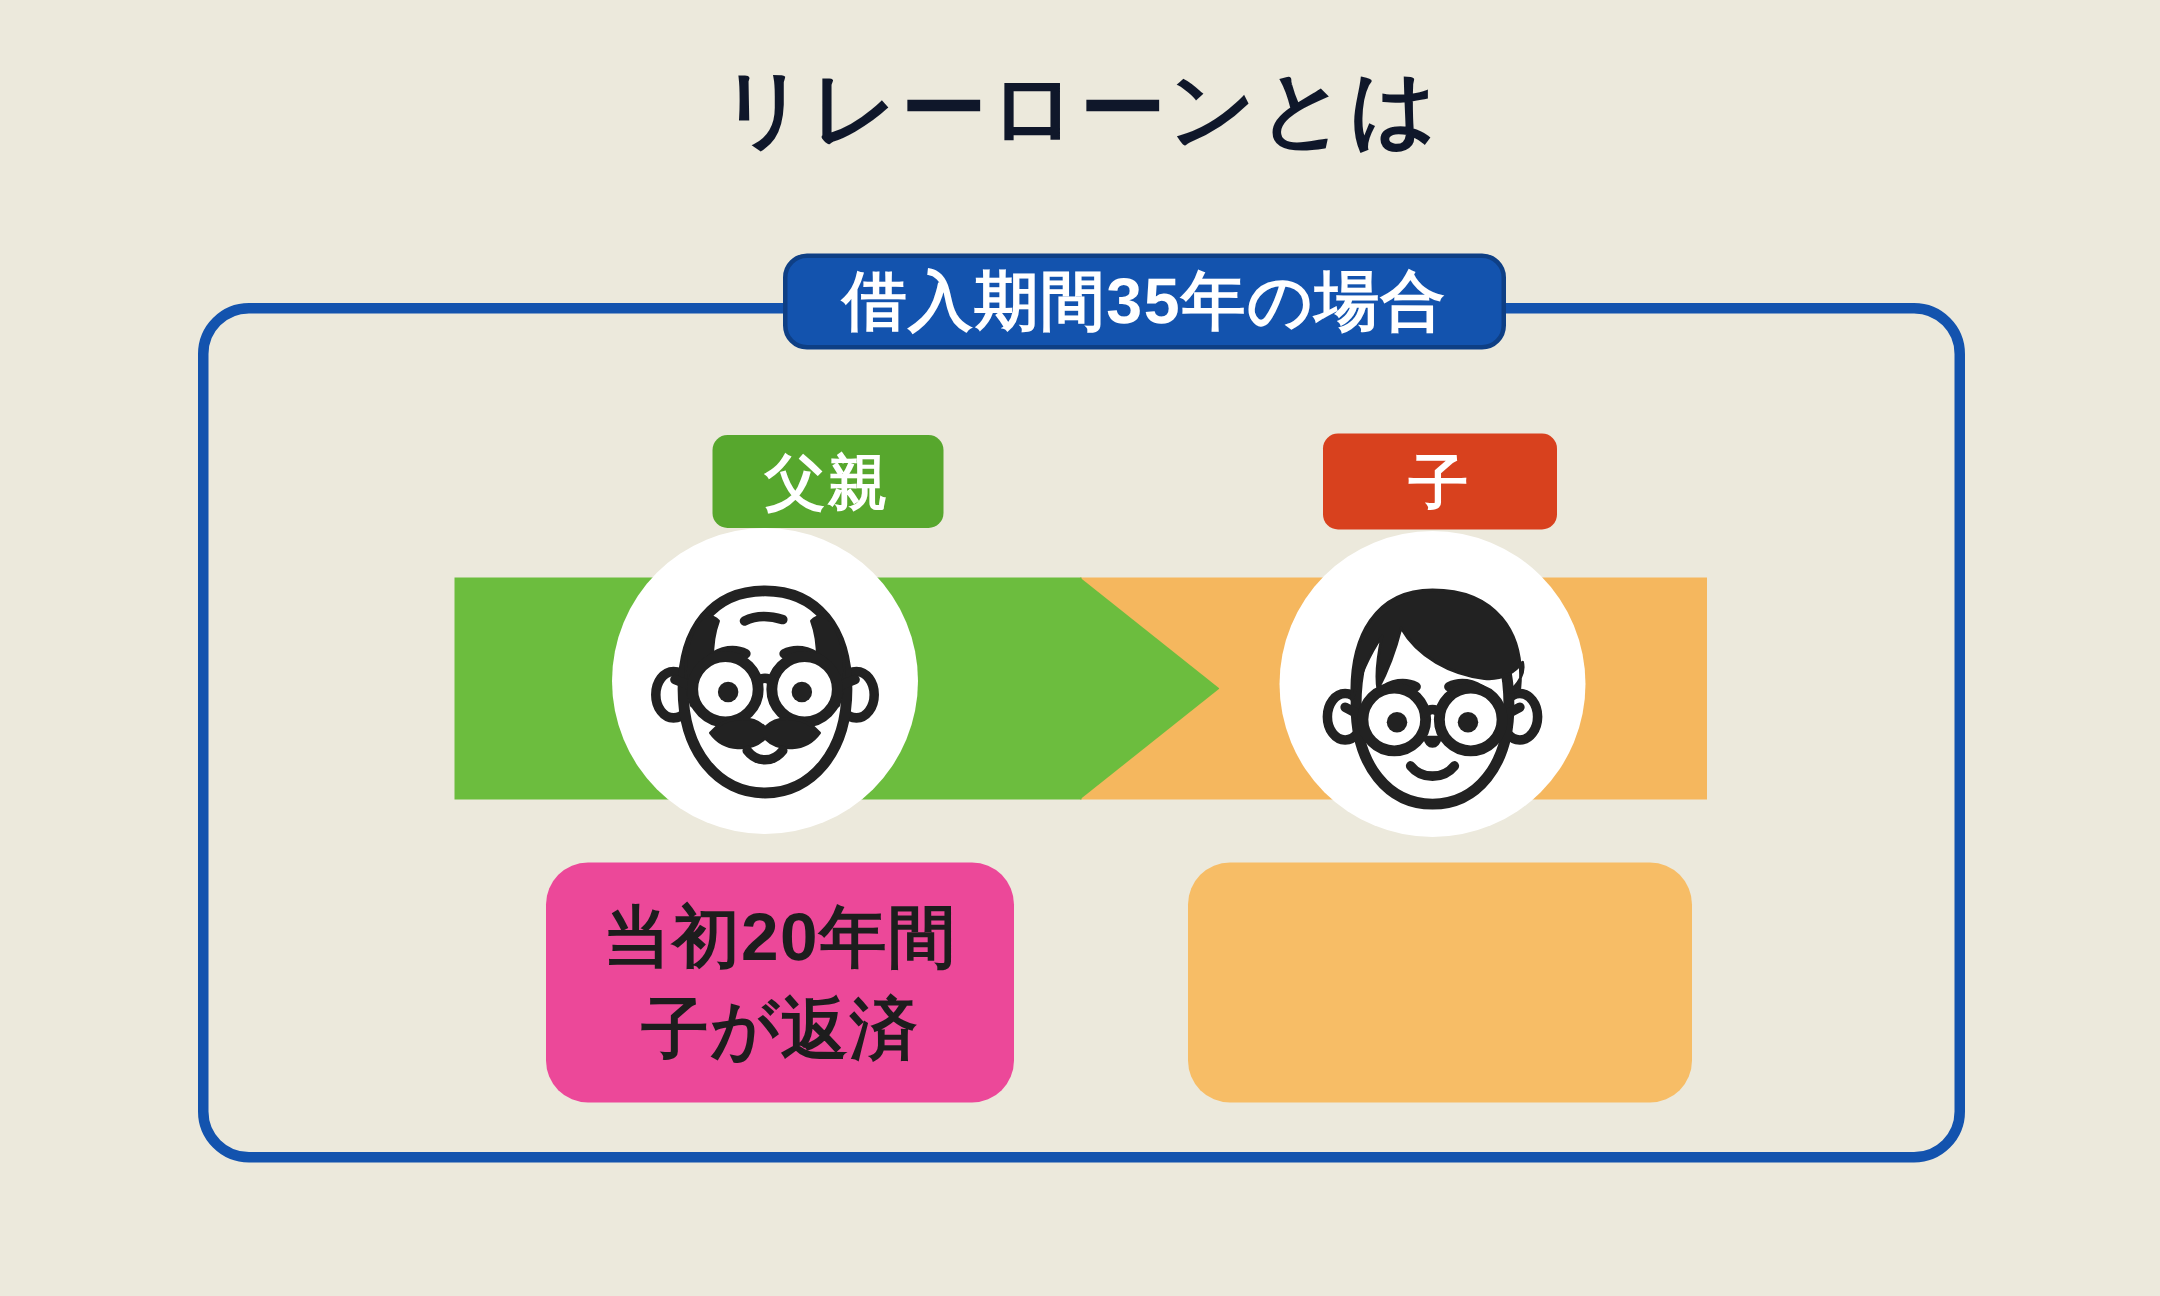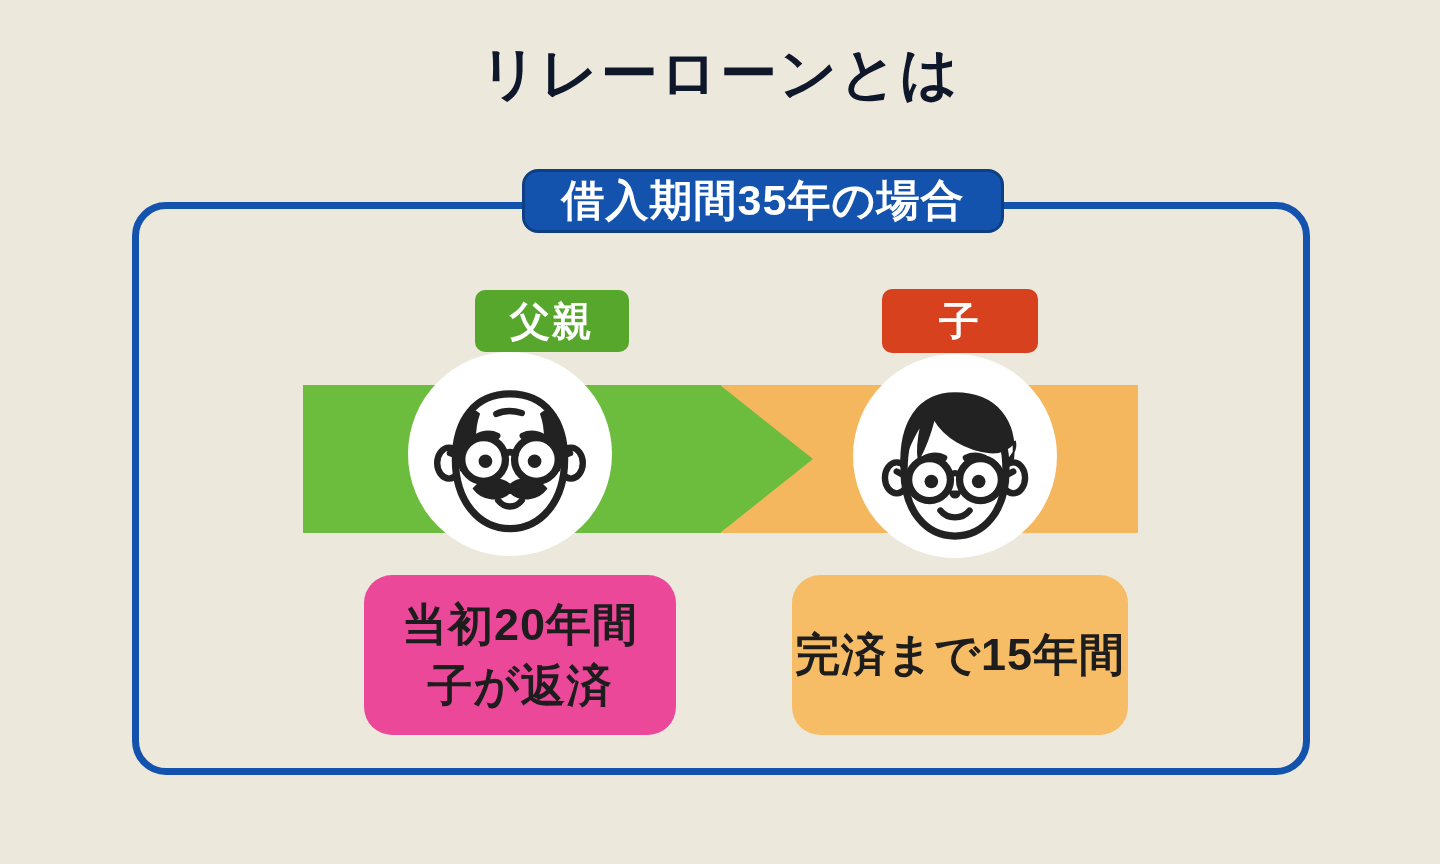--- a/index.html
+++ b/index.html
@@ -143,16 +143,15 @@
         </g>
       </svg>
     </span>
   </div>
 
   <div class="note-box note-green" style="background: #ec4899; color: rgb(29, 29, 29);">
     <span>当初20年間</span>
     <span>子が返済</span>
   </div>
   <div class="note-box note-orange" style="background: rgb(247, 189, 102); color: rgb(29, 29, 29);">
-    <span>完済まで15年間</span>
   </div>
 
 </div>
 
 </body></html>

